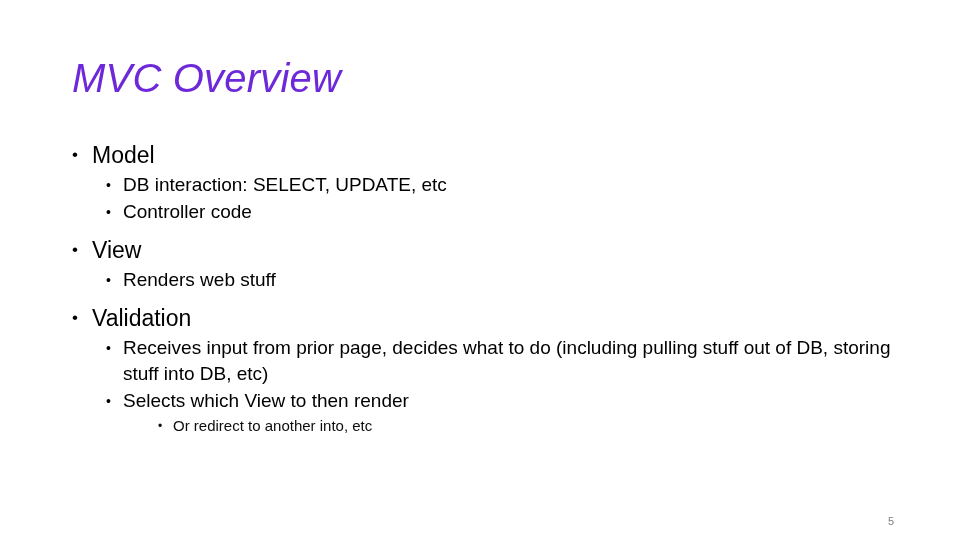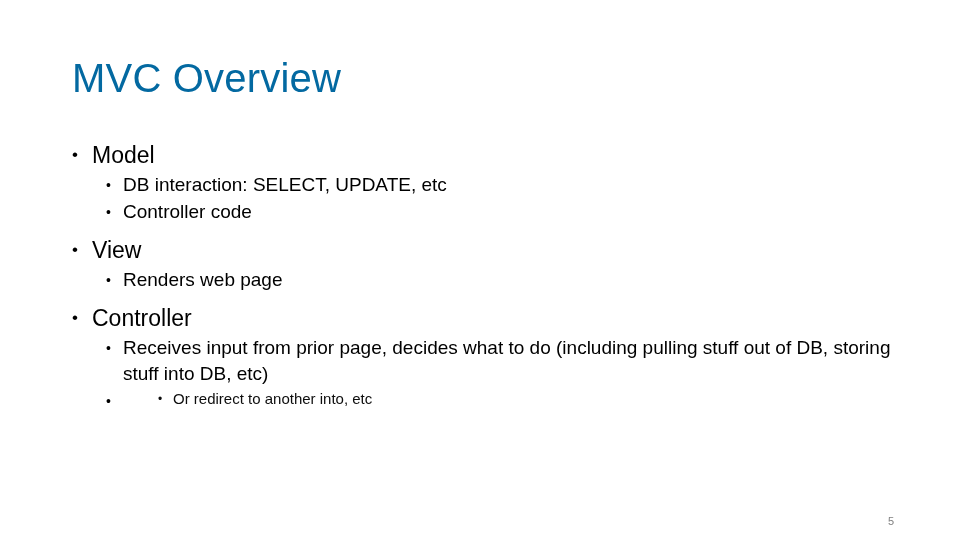--- a/index.html
+++ b/index.html
@@ -21,23 +21,24 @@
 
   
   .slide-title {
     position: absolute;
     left: 72px;
     top: 55px;
     width: 816px;
     font-size: 40px;
     font-weight: 400;
     line-height: 46px;
-    color: #0369a1;
+    color: #6d28d9;
     letter-spacing: 0.2px;
     white-space: nowrap;
+    font-style: italic;
   }
 
   
   .body-area {
     position: absolute;
     left: 72px;
     top: 140px;
     width: 820px;
   }
 
@@ -149,39 +150,40 @@
     <div class="group">
       <ul class="lvl">
         <li class="bullet l1">
           <span class="bullet-dot">•</span>
           <span class="bullet-text">View</span>
         </li>
       </ul>
       <ul class="lvl sub2">
         <li class="bullet l2">
           <span class="bullet-dot">•</span>
-          <span class="bullet-text">Renders web page</span>
+          <span class="bullet-text">Renders web stuff</span>
         </li>
       </ul>
     </div>
 
     <div class="group last">
       <ul class="lvl">
         <li class="bullet l1">
           <span class="bullet-dot">•</span>
-          <span class="bullet-text">Controller</span>
+          <span class="bullet-text">Validation</span>
         </li>
       </ul>
       <ul class="lvl sub2">
         <li class="bullet l2">
           <span class="bullet-dot">•</span>
           <span class="bullet-text">Receives input from prior page, decides what to do (including pulling stuff out of DB, storing stuff into DB, etc)</span>
         </li>
         <li class="bullet l2">
           <span class="bullet-dot">•</span>
+          <span class="bullet-text">Selects which View to then render</span>
           <ul class="lvl sub3">
             <li class="bullet l3">
               <span class="bullet-dot">•</span>
               <span class="bullet-text">Or redirect to another into, etc</span>
             </li>
           </ul>
         </li>
       </ul>
     </div>
 

